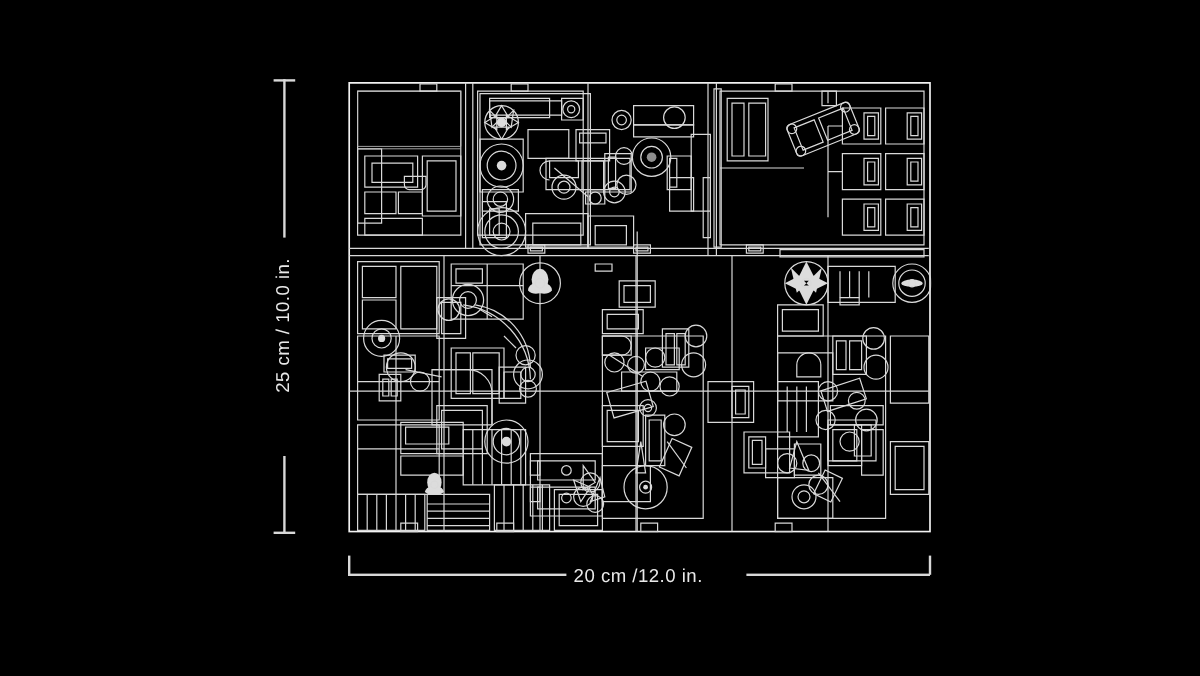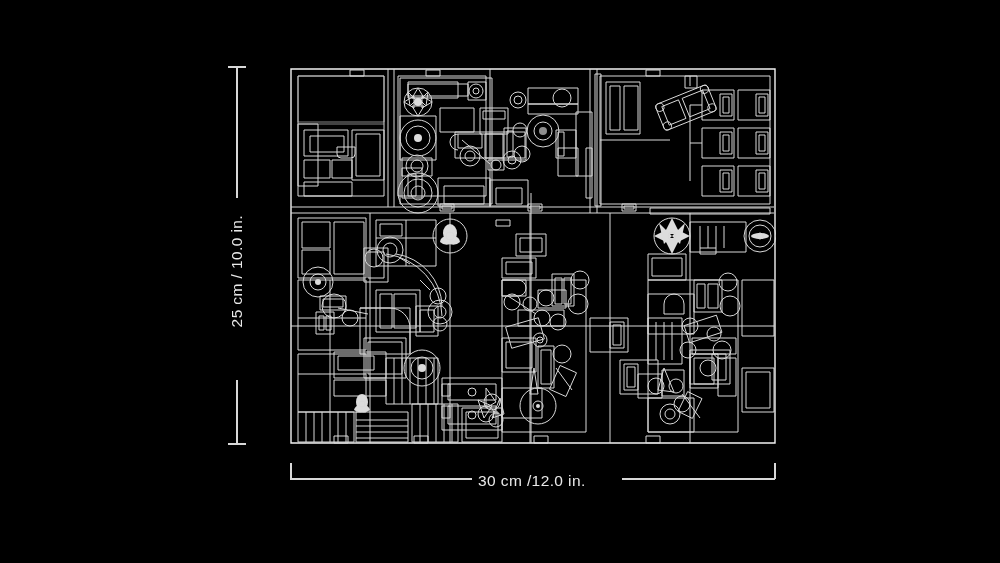--- a/index.html
+++ b/index.html
@@ -521,15 +521,15 @@
   <div class="dim-line" id="v-tick-top"></div>
   <div class="dim-line" id="v-tick-bot"></div>
   <div class="dim-line" id="v-line-top"></div>
   <div class="dim-line" id="v-line-bot"></div>
   <div class="dim-label" id="v-dim-label">25 cm / 10.0 in.</div>
 
   <div class="dim-line" id="h-tick-left"></div>
   <div class="dim-line" id="h-tick-right"></div>
   <div class="dim-line" id="h-line-left"></div>
   <div class="dim-line" id="h-line-right"></div>
-  <div class="dim-label" id="h-dim-label">30 cm /12.0 in.</div>
+  <div class="dim-label" id="h-dim-label">20 cm /12.0 in.</div>
 
 </div>
 
 </body></html>

